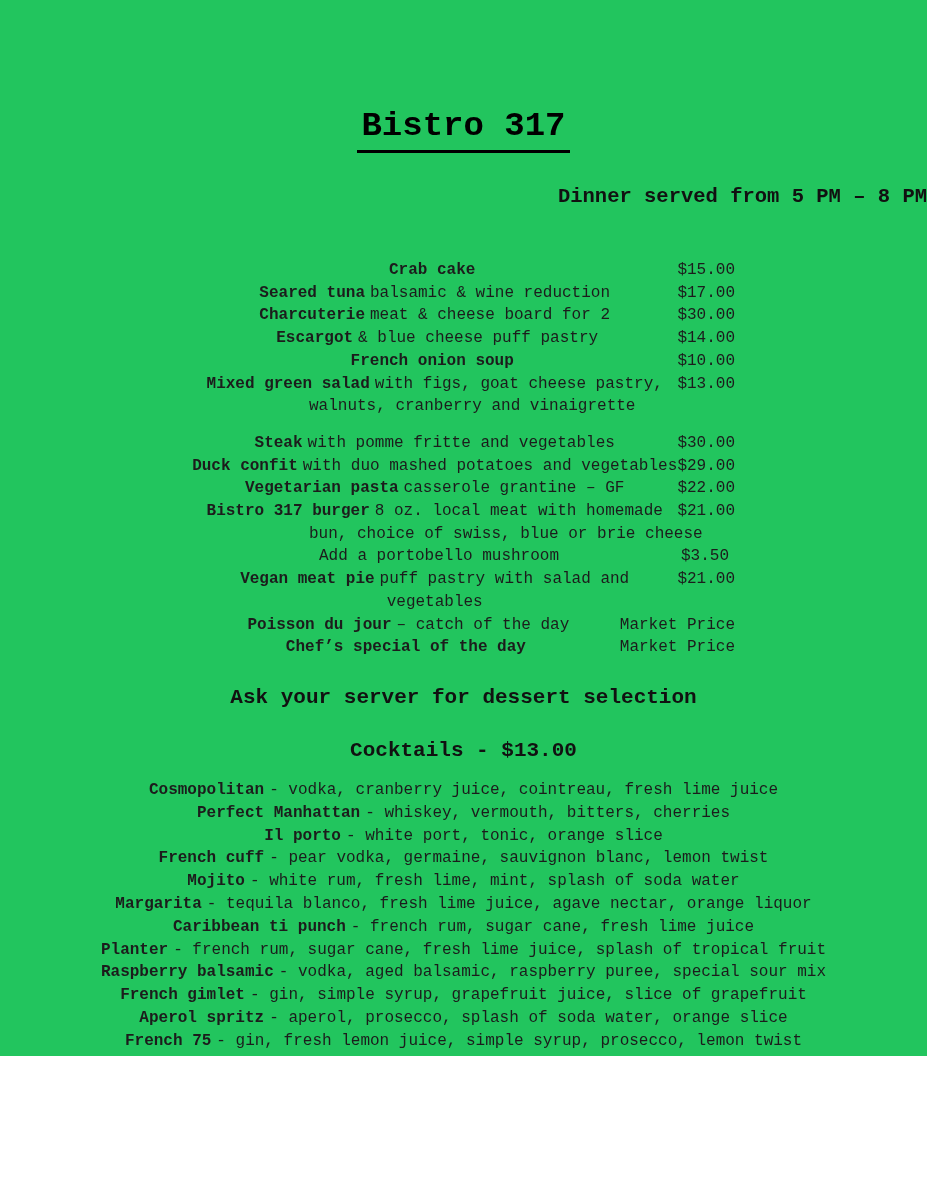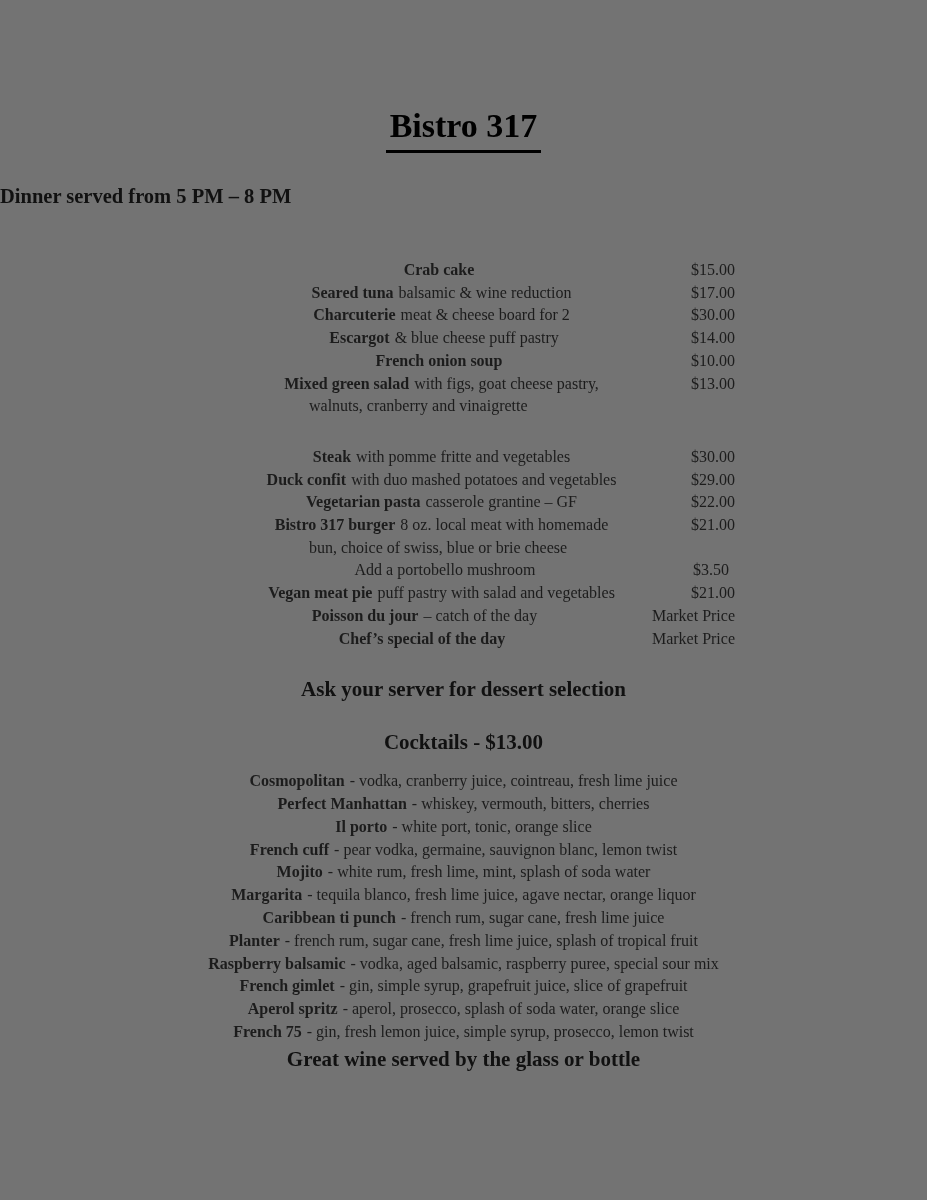--- a/index.html
+++ b/index.html
@@ -1,51 +1,51 @@
 <!DOCTYPE html>
 <html><head>
 <meta charset="utf-8">
 <style>
   html,body { margin:0; padding:0; background:#ffffff; }
   .page {
     position:relative;
-    width:927px; height:1200px;
-    background:#737373;
-    font-family:Liberation Serif, serif;
+    width:927px; height:1056px;
+    background:#22c55e;
+    font-family:Liberation Mono, monospace;
     color:#1c1c1c;
     overflow:hidden;
   }
   .page-title {
     text-align:center;
     padding-top:104px;
     font-size:34px;
     line-height:44px;
     font-weight:700;
     color:#000000;
   }
   .page-title .underlined {
     display:inline-block;
     border-bottom:3px solid #000000;
     padding:0 4px 2px 4px;
   }
   .subtitle {
-    text-align:left;
+    text-align:right;
     margin-top:30px;
     font-size:20.5px;
     line-height:27px;
     font-weight:700;
     color:#111111;
   }
   .menu {
     width:543px;
     margin:49px auto 0 auto;
     font-size:16px;
     line-height:22.7px;
   }
-  .menu-section.mains { margin-top:28px; }
+  .menu-section.mains { margin-top:14px; }
   .menu-row { display:flex; }
   .menu-row .left { flex:1 1 auto;text-align:center; }
   .menu-row.indent .left { padding-left:5px; }
   .item-name { font-weight:700; }
   .item-name:not(:empty) { margin-right:5px; }
   .item-price { text-align:right; white-space:nowrap; }
   .item-price.shift { padding-right:6px; }
   .cont-line { padding-left:117px; }
   .heading {
     text-align:center;

